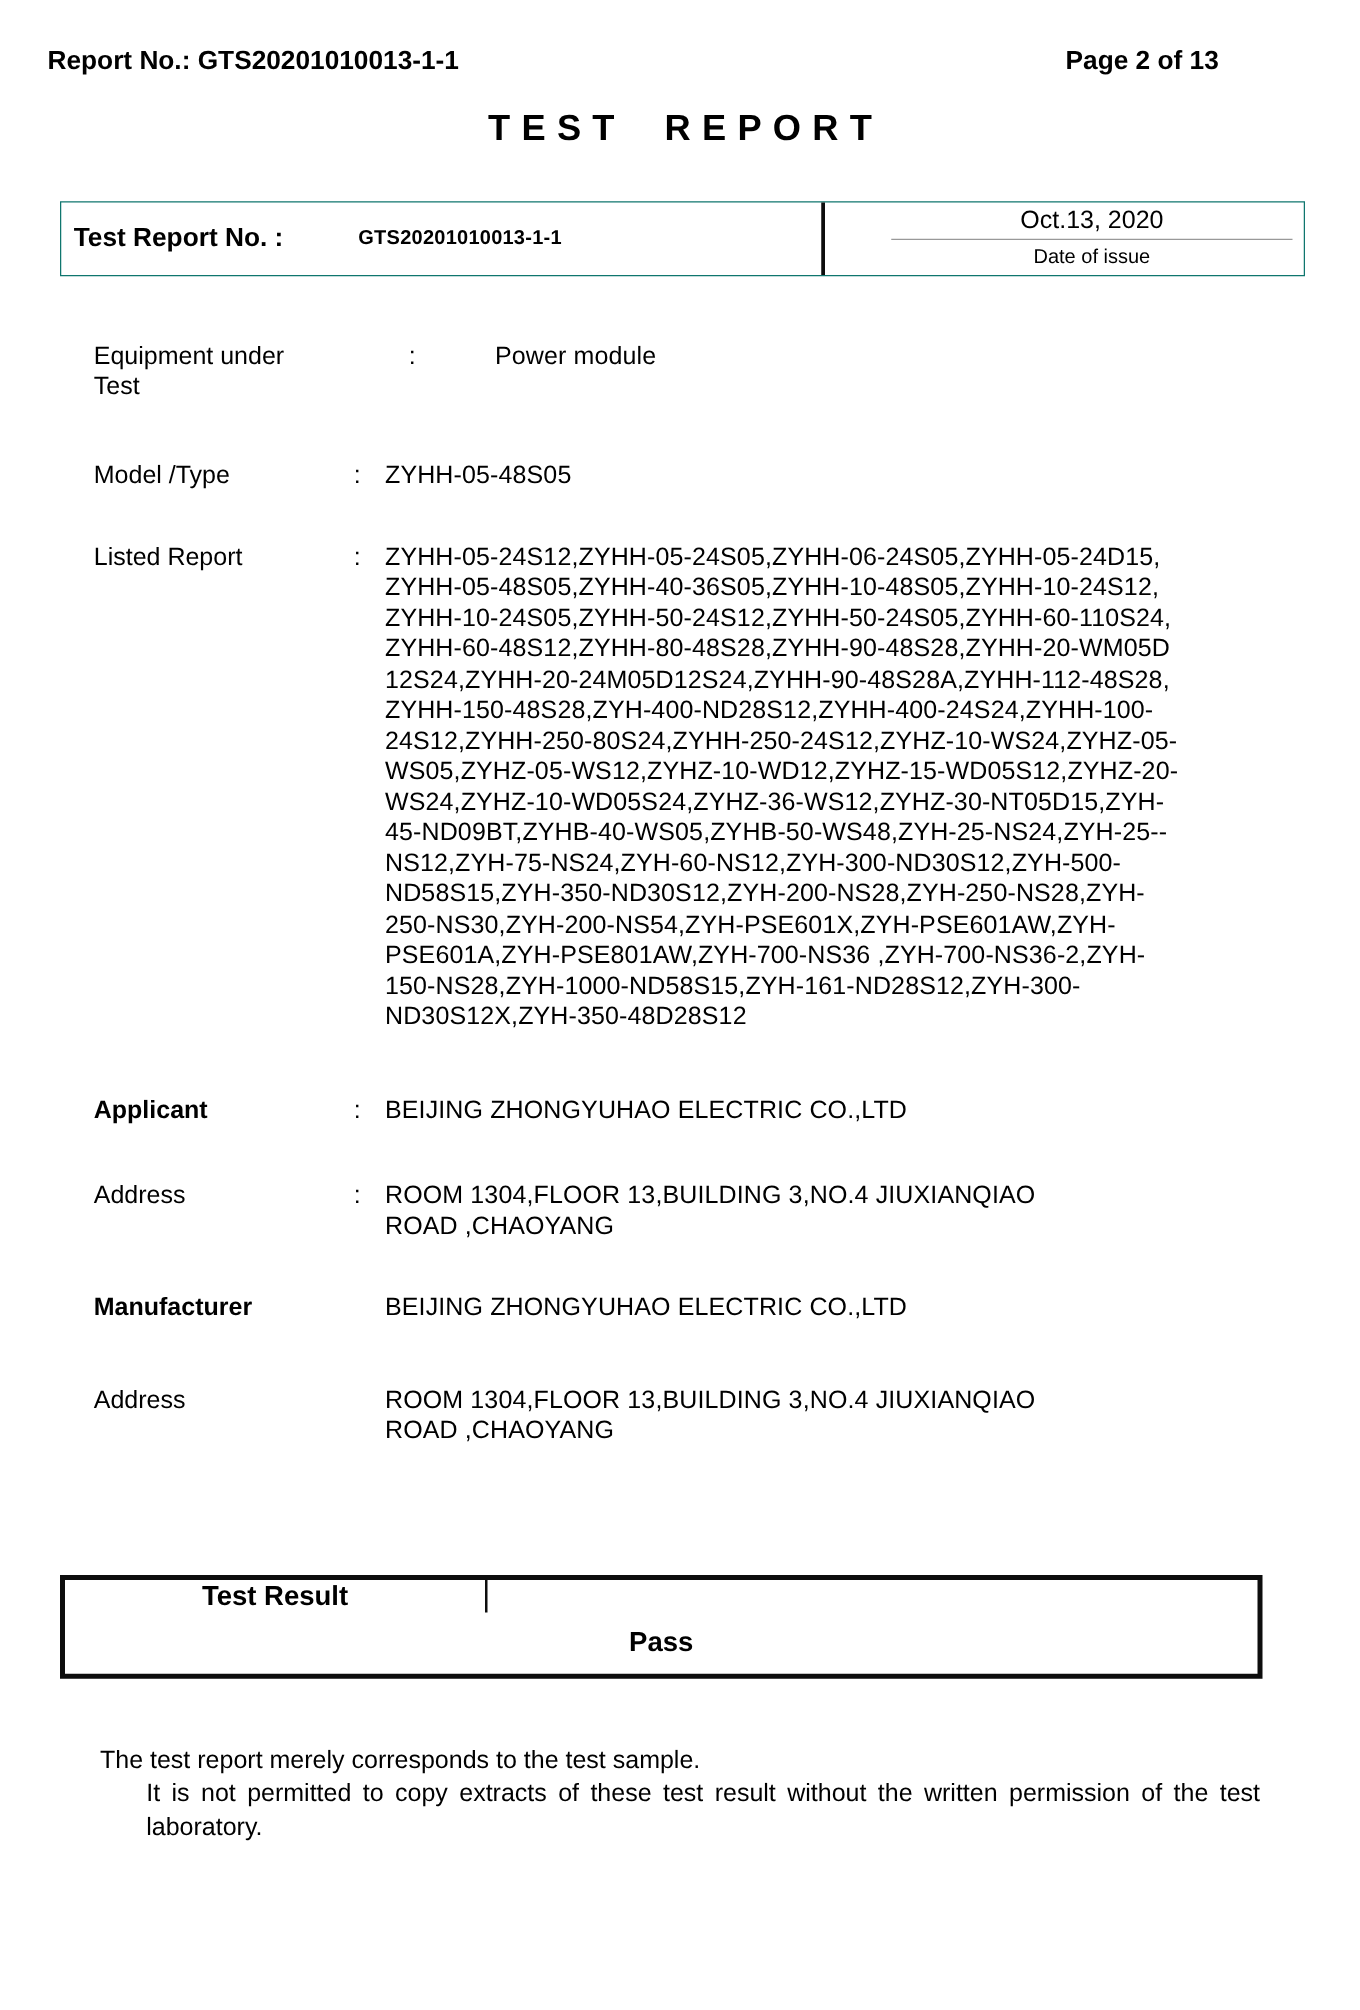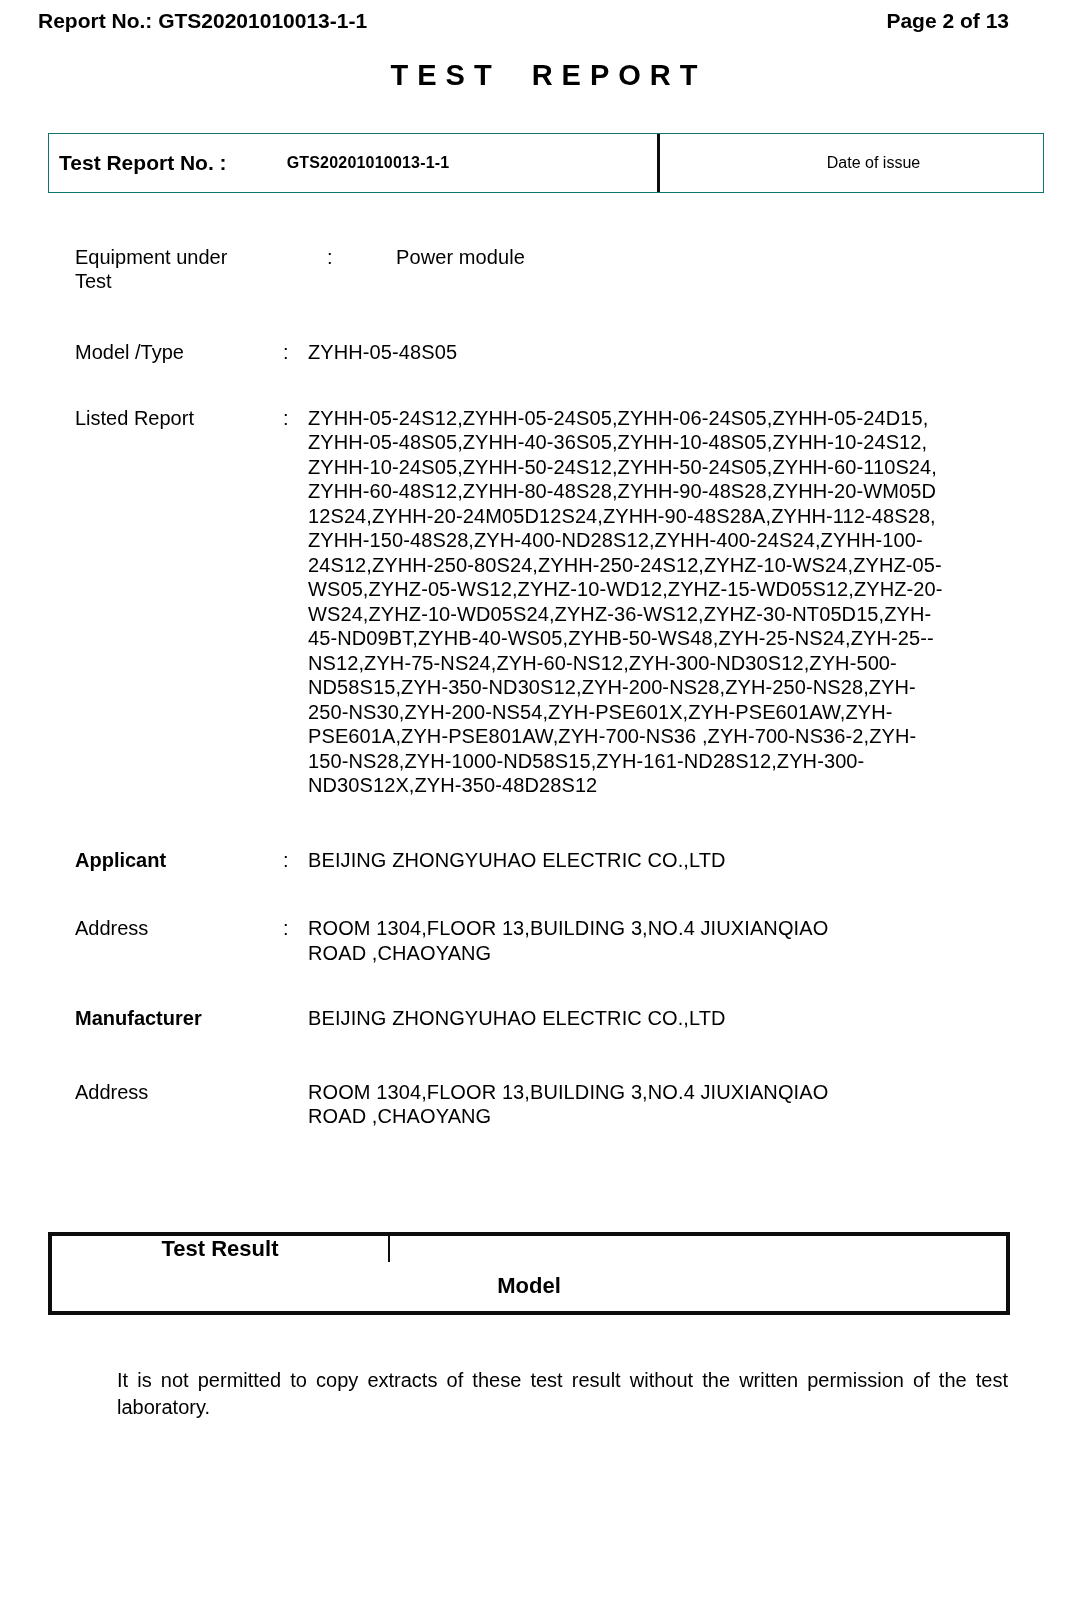--- a/index.html
+++ b/index.html
@@ -10,24 +10,25 @@
     width: 1088px;
     height: 1608px;
     background: #fff;
     overflow: hidden;
   }
 
   
   .page-header {
     display: flex;
     justify-content: space-between;
-    padding: 8px 79px 0 38px;
+    padding: 8px 113px 0 38px;
     font-size: 21px;
     font-weight: bold;
     line-height: 26px;
+    margin-top: 28px;
   }
 
   
   .doc-title {
     margin-top: 24px;
     text-align: center;
     font-size: 29px;
     font-weight: bold;
     letter-spacing: 9px;
     word-spacing: 14px;
@@ -120,20 +121,21 @@
   </div>
 
   <div class="doc-title">TEST REPORT</div>
 
   <div class="report-no-table">
     <div class="rnt-left">
       <span class="rnt-label">Test Report No. :</span>
       <span class="rnt-value">GTS20201010013-1-1</span>
     </div>
     <div class="rnt-right">
+      <div class="rnt-date">Oct.13, 2020</div>
       <div class="rnt-date-label">Date of issue</div>
     </div>
   </div>
 
   <div class="fields">
 
     <div class="field-row row-equipment">
       <div class="f-label">Equipment under Test</div>
       <div class="f-colon">:</div>
       <div class="f-value">Power module</div>
@@ -189,20 +191,21 @@
       <div class="f-label">Address</div>
       <div class="f-colon"></div>
       <div class="f-value">ROOM 1304,FLOOR 13,BUILDING 3,NO.4 JIUXIANQIAO
 ROAD ,CHAOYANG</div>
     </div>
 
   </div>
 
   <div class="result-table">
     <div class="rt-left">Test Result</div>
-    <div class="rt-right">Model</div>
+    <div class="rt-right">Pass</div>
   </div>
 
   <div class="footer-note">
+    <div class="footer-line1">The test report merely corresponds to the test sample.</div>
     <div class="footer-line2">It is not permitted to copy extracts of these test result without the written permission of the test laboratory.</div>
   </div>
 
 </div>
 
 </body></html>

